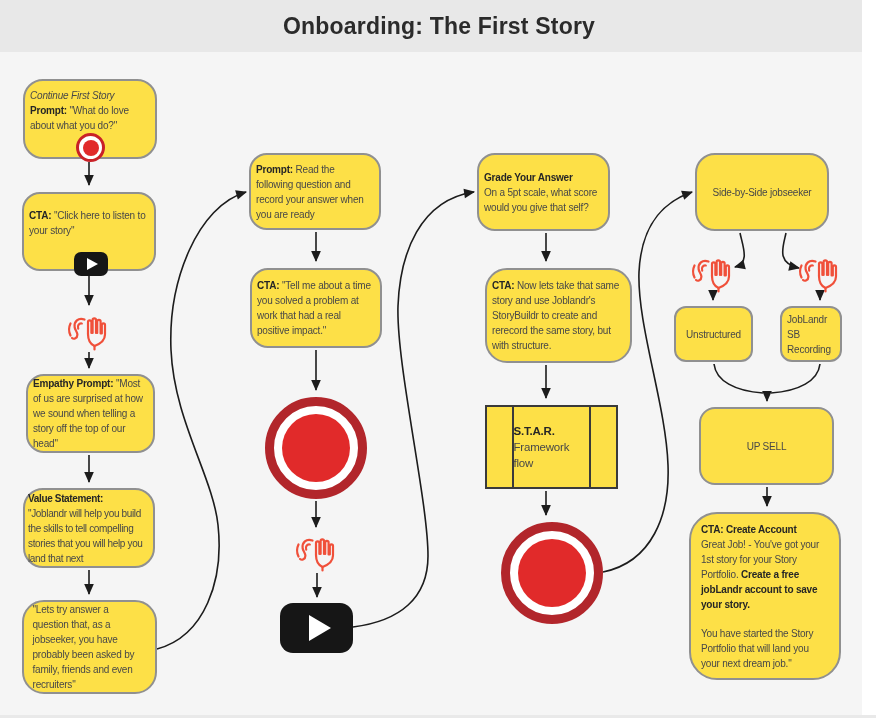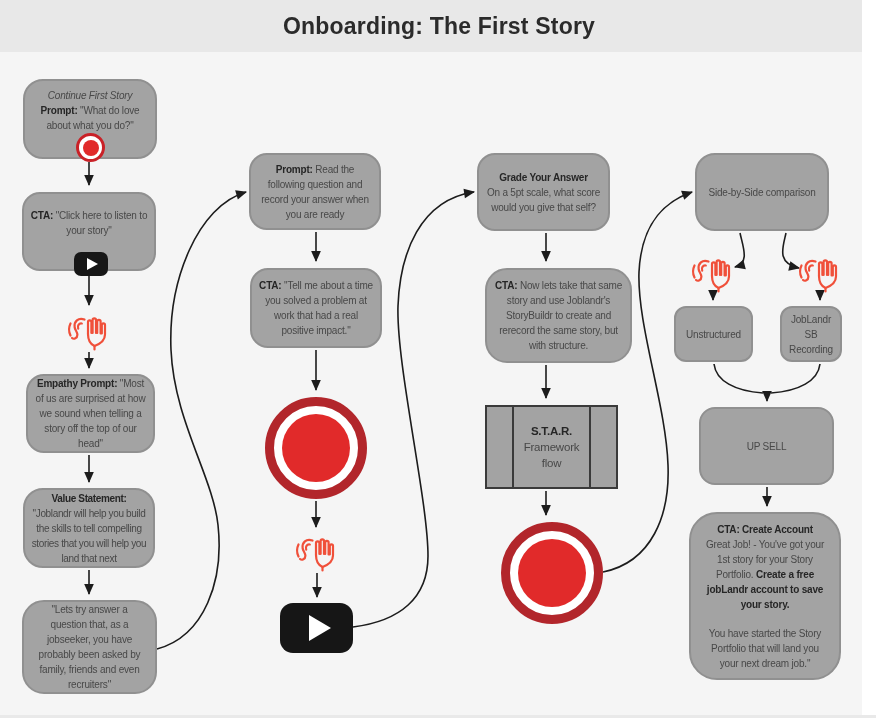--- a/index.html
+++ b/index.html
@@ -4,22 +4,22 @@
 <style>
   * { margin:0; padding:0; box-sizing:border-box; }
   html,body { width:876px; height:718px; }
   body { font-family:"Liberation Sans", sans-serif; background:#fff; }
   #stage { position:relative; width:876px; height:718px; background:#f5f5f5; overflow:hidden; }
   #rightgutter { position:absolute; right:0; top:0; width:14px; height:718px; background:#ffffff; }
   #header { position:absolute; left:0; top:0; width:862px; height:52px; background:#e8e8e8;
             display:flex; align-items:center; justify-content:center; }
   #header h1 { font-size:23px; font-weight:bold; color:#2b2b2b; letter-spacing:0.2px; text-indent:16px; }
   #bottomstrip { position:absolute; left:0; bottom:0; width:876px; height:3px; background:#e9e9e9; }
-  .node { position:absolute; background:#a3a3a3; border:2px solid #909090; color:#484848;
-          font-size:10px; letter-spacing:-0.2px; line-height:15px; text-align:center;
+  .node { position:absolute; background:#fde047; border:2px solid #909090; color:#484848;
+          font-size:10px; letter-spacing:-0.2px; line-height:15px; 
           display:flex; flex-direction:column; align-items:center; justify-content:center;
           padding:5px 5px; }
   .node b { color:#262626; }
   .toppad { justify-content:flex-start; }
   svg.wires { position:absolute; left:0; top:0; pointer-events:none; }
   .rec { position:absolute; border-radius:50%; background:#fff; display:flex; align-items:center; justify-content:center; }
   .rec .disc { border-radius:50%; background:#e12a2a; }
   .play { position:absolute; background:#161616; display:flex; align-items:center; justify-content:center; }
   .play .tri { width:0; height:0; }
 </style>
@@ -138,21 +138,21 @@
     <div style="position:absolute; left:25px; top:0; bottom:0; width:2px; background:#3a3a3a;"></div>
     <div style="position:absolute; right:25px; top:0; bottom:0; width:2px; background:#3a3a3a;"></div>
     <div style="font-size:11.5px; line-height:16px; letter-spacing:-0.2px; width:76px;"><b>S.T.A.R.</b><br><span>Framework flow</span></div>
   </div>
 
   <div class="rec" style="left:501px; top:522px; width:102px; height:102px; border:9px solid #b2262b;">
     <div class="disc" style="width:68px; height:68px;"></div>
   </div>
 
   <div class="node" style="left:695px; top:153px; width:134px; height:78px; border-radius:20px;">
-    <div><span>Side-by-Side comparison</span></div>
+    <div><span>Side-by-Side jobseeker</span></div>
   </div>
 
   <div class="node" style="left:674px; top:306px; width:79px; height:56px; border-radius:12px;">
     <div><span>Unstructured</span></div>
   </div>
 
   <div class="node" style="left:780px; top:306px; width:62px; height:56px; border-radius:12px;">
     <div><span>JobLandr SB Recording</span></div>
   </div>
 

